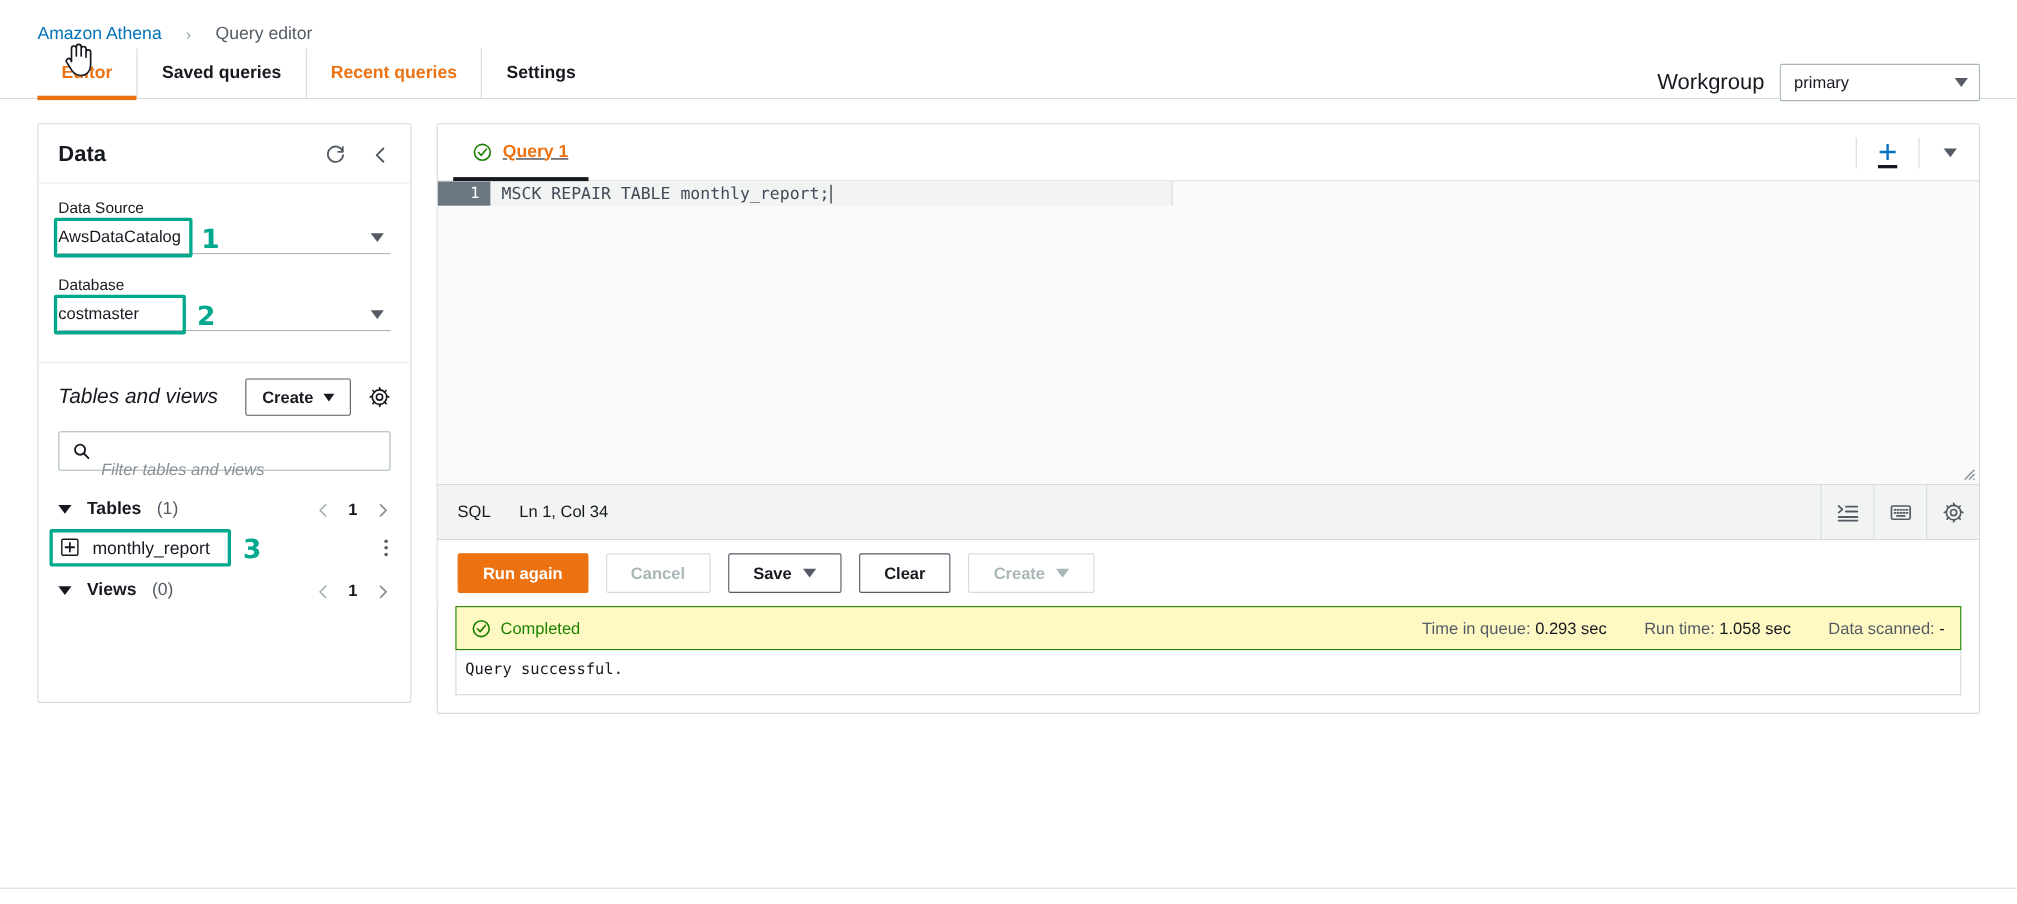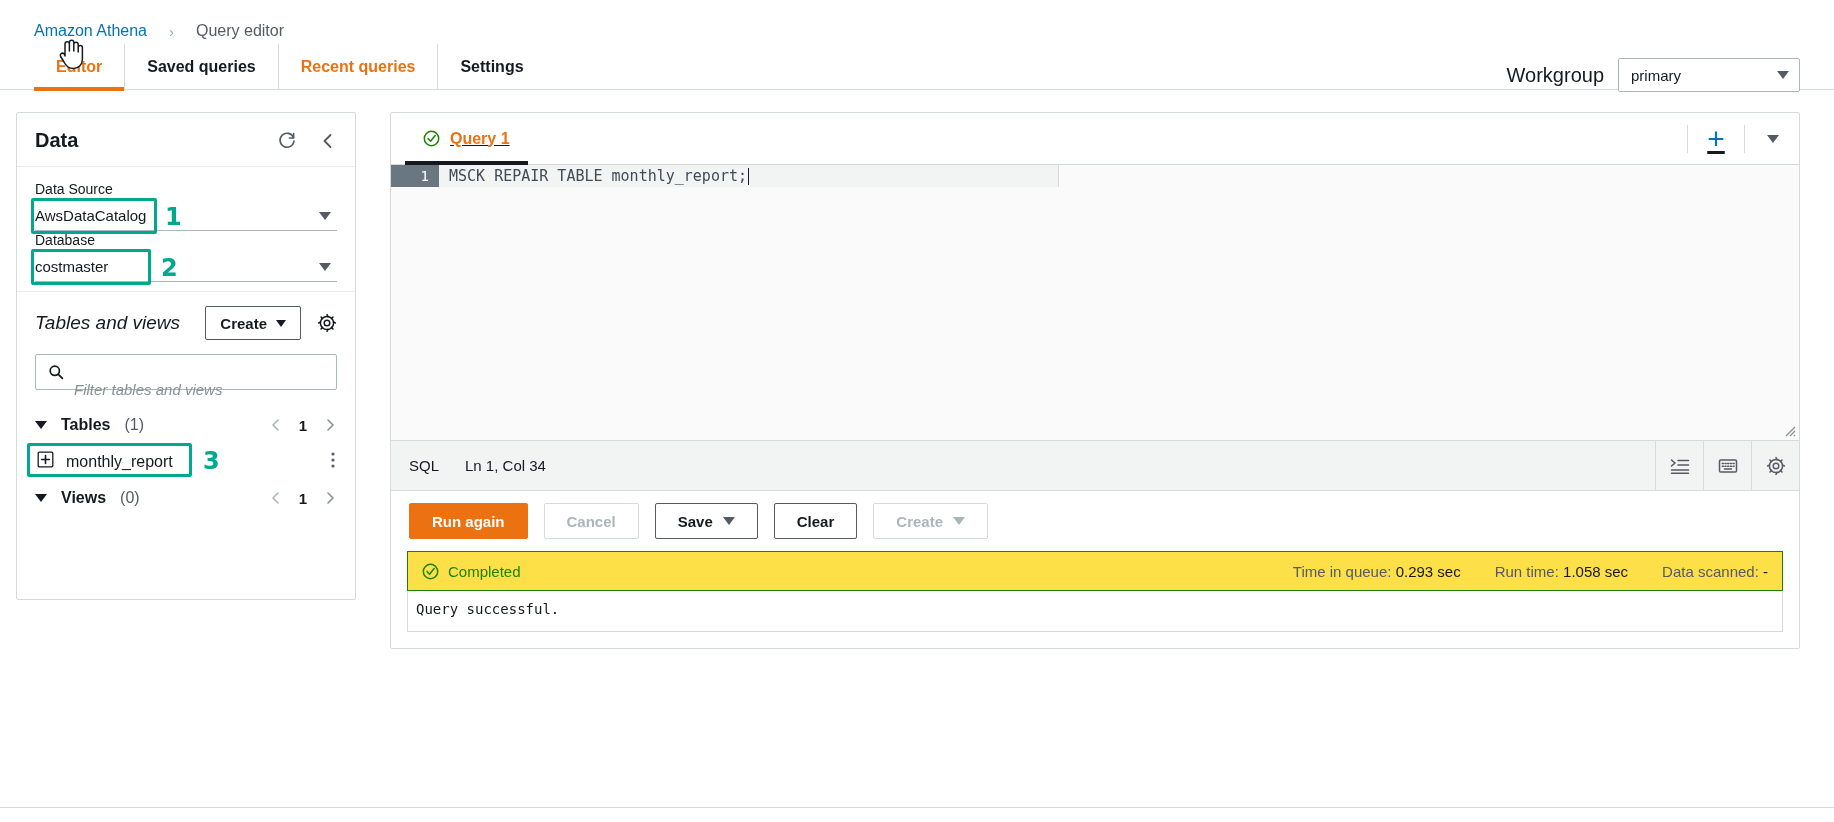--- a/index.html
+++ b/index.html
@@ -68,44 +68,44 @@
     padding: 0 10px 0 12px;
     font-size: 15px; color: #16191f;
     cursor: pointer;
   }
   .caret { width: 0; height: 0; border-left: 6px solid transparent;
            border-right: 6px solid transparent; border-top: 8px solid #545b64; }
 
   
   .main {
     display: flex;
-    padding: 22px 34px 0 16px;
+    padding: 22px 34px 0 34px;
     align-items: flex-start;
-    gap: 12px;
+    gap: 1px;
   }
 
   
   .sidebar {
     width: 340px; flex: 0 0 340px;
     background: #fff;
     border: 1px solid #d5dbdb;
     border-radius: 2px;
   }
   .sidebar-header {
     display: flex; align-items: center; justify-content: space-between;
     padding: 16px 18px 14px 18px;
     border-bottom: 1px solid #e9ebed;
   }
   .sidebar-title { font-size: 20px; font-weight: bold; color: #16191f; }
   .sidebar-hd-icons { display: flex; align-items: center; gap: 22px; }
   .icon-btn { cursor: pointer; display: flex; align-items: center; color: #545b64; }
 
   .src-section { padding: 14px 18px 8px 18px; border-bottom: 1px solid #e9ebed; }
   .field-label { font-size: 14px; color: #16191f; margin-bottom: 4px; }
-  .field-row { position: relative; margin-bottom: 1px; }
+  .field-row { position: relative; margin-bottom: 20px; }
   .underline-select {
     height: 30px;
     border-bottom: 1px solid #aab7b8;
     display: flex; align-items: center; justify-content: space-between;
     font-size: 15px; color: #16191f;
     cursor: pointer;
     padding-right: 6px;
   }
   .underline-select .caret { border-top-color: #545b64; }
 
@@ -140,21 +140,21 @@
   .btn .caret { border-top-color: #16191f; border-left-width: 5px; border-right-width: 5px; border-top-width: 7px; }
 
   .filter-box {
     height: 36px; border: 1px solid #aab7b8; border-radius: 2px;
     display: flex; align-items: center; gap: 10px;
     padding: 0 12px; margin-bottom: 16px;
   }
   .filter-ph { font-size: 15px; color: #879196; font-style: italic; margin-top: 34px; }
 
   .group-row {
-    display: flex; align-items: center; justify-content: space-between;
+    display: flex; align-items: flex-end; justify-content: space-between;
     padding: 10px 0 10px 0;
   }
   .group-left { display: flex; align-items: center; gap: 14px; }
   .tri { width: 0; height: 0; border-left: 6px solid transparent;
          border-right: 6px solid transparent; border-top: 8px solid #16191f; cursor: pointer; }
   .group-name { font-size: 16px; font-weight: bold; color: #16191f; }
   .group-count { font-weight: normal; color: #545b64; }
   .pager { display: flex; align-items: center; gap: 16px; color: #879196; font-size: 15px; }
   .pager .pg-num { color: #16191f; font-weight: bold; }
   .chev { cursor: pointer; display: flex; }
@@ -265,21 +265,21 @@
     background: #fff; border: 1px solid #d5dbdb; color: #aab7b8;
     height: 36px; padding: 0 22px; border-radius: 2px;
     font-size: 15px; font-weight: bold; cursor: default;
     display: inline-flex; align-items: center; gap: 10px;
     font-family: "Liberation Sans", sans-serif;
   }
   .btn-disabled .caret { border-top-color: #aab7b8; }
 
   .result-status {
     margin: 0 16px;
-    background: #fde047; border: 1px solid #1d8102;
+    background: #fef9c3; border: 1px solid #1d8102;
     height: 40px; display: flex; align-items: center; justify-content: space-between;
     padding: 0 14px;
   }
   .completed { display: flex; align-items: center; gap: 9px; color: #1d8102; font-size: 15px; }
   .metrics { display: flex; align-items: center; gap: 34px; font-size: 15px; color: #16191f; }
   .metric-label { color: #545b64; }
   .metric-val { color: #16191f; }
 
   .result-msg {
     margin: 0 16px 16px 16px;

